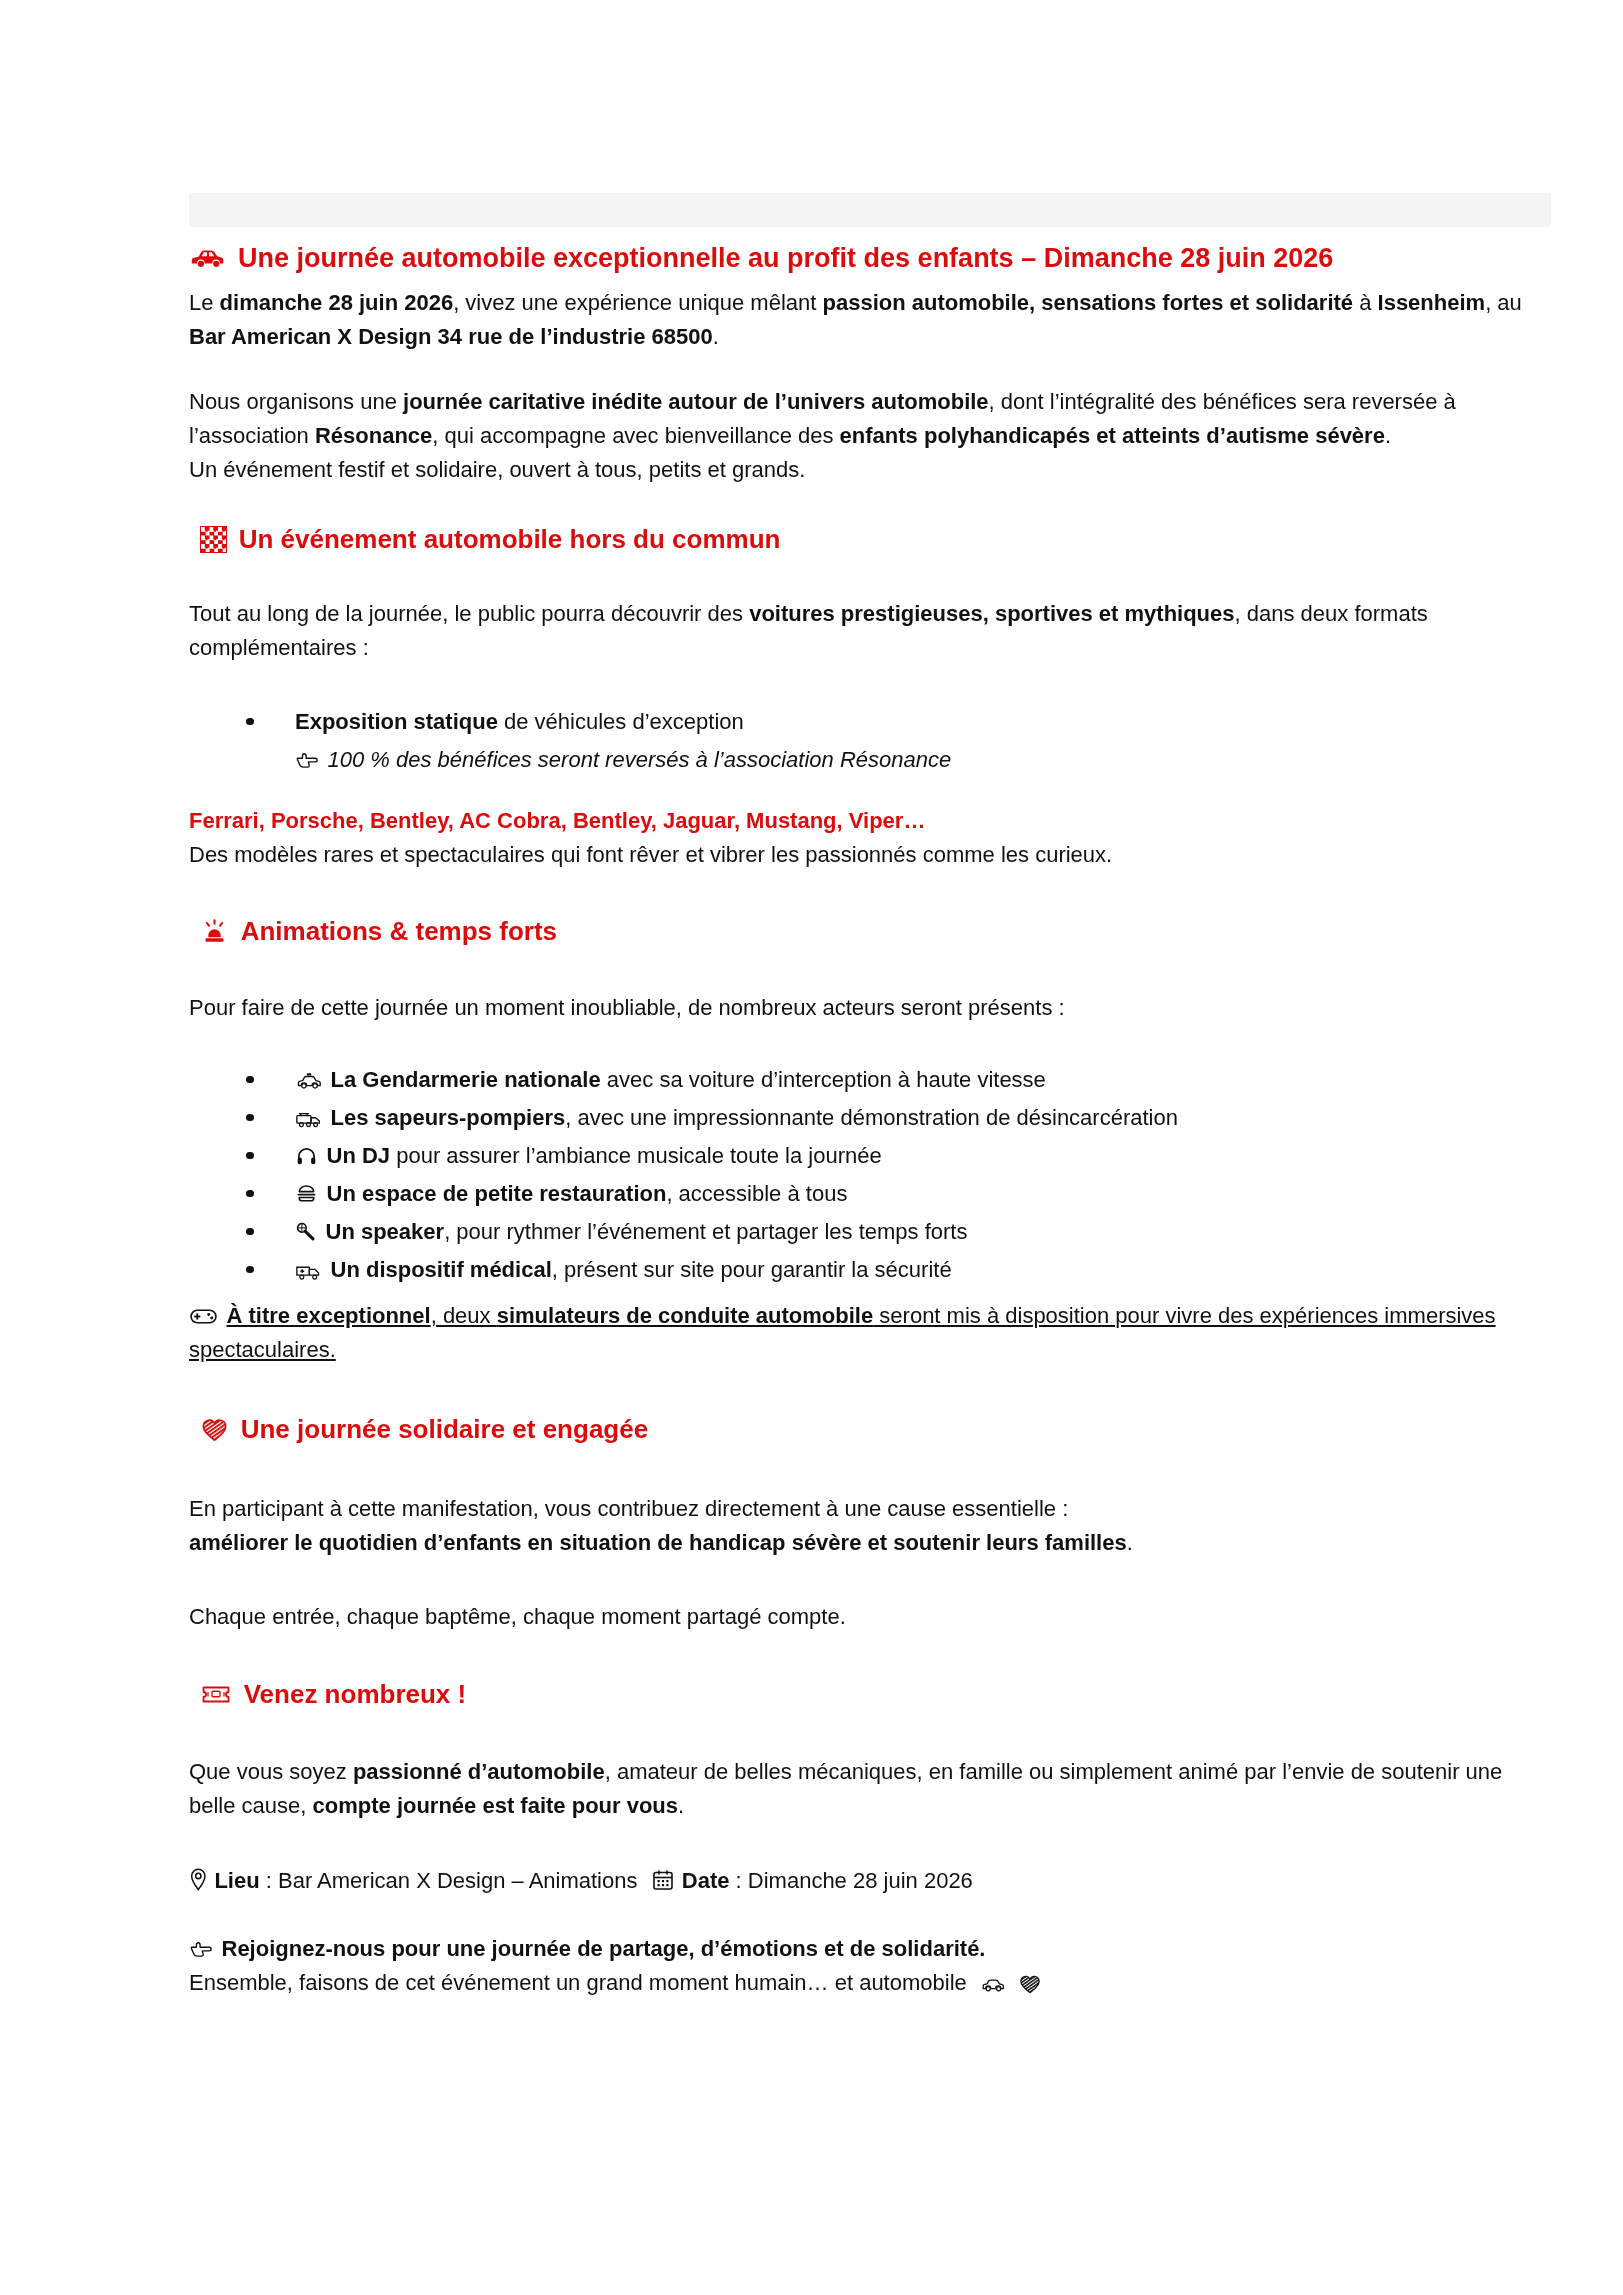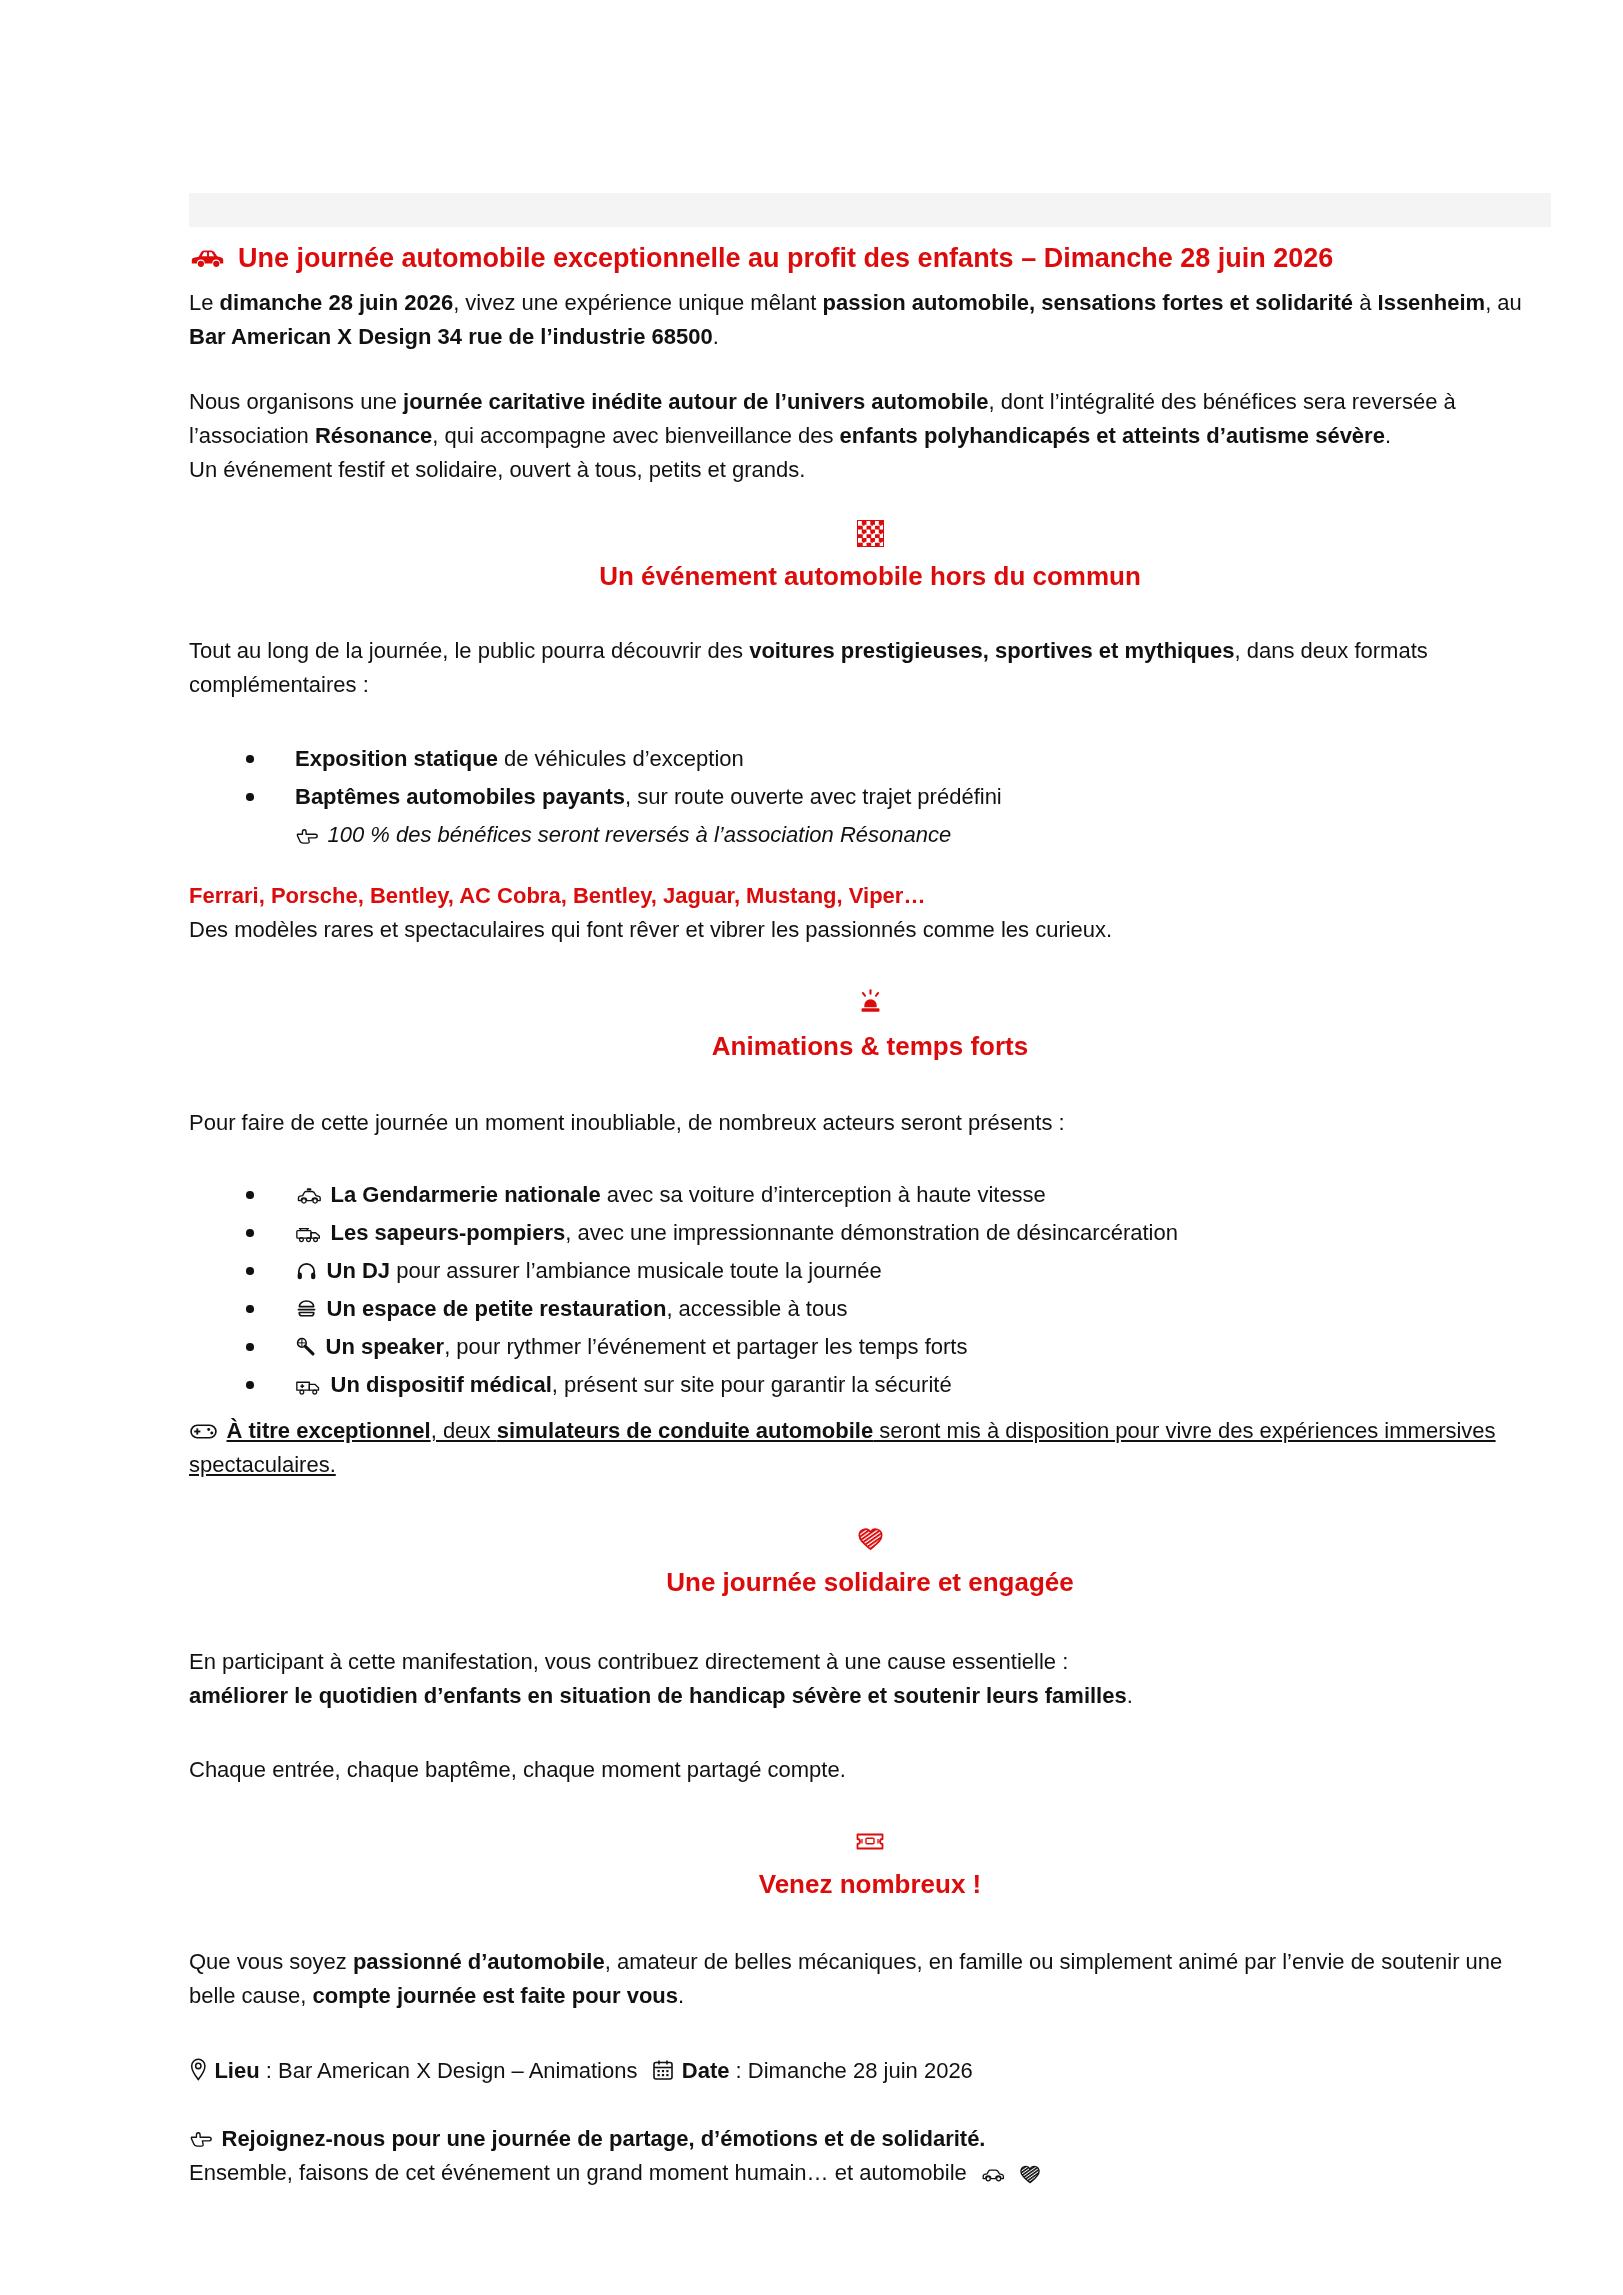--- a/index.html
+++ b/index.html
@@ -10,21 +10,21 @@
   }
   .content{padding:0 72px 0 189px;}
   .band{margin-top:193px;height:34px;background:#f4f4f4;}
   .title{
     color:#DC0C0C;font-size:27px;line-height:42px;font-weight:700;
     margin:10px 0 0 0;
   }
   .title .ic{vertical-align:-3.4px;margin-right:12px;}
   h2{
     color:#DC0C0C;font-size:26px;line-height:37px;font-weight:700;
-    margin:12px;display:flex;align-items:center;gap:12.7px;flex-direction:column;
+    margin:12px;display:flex;align-items:center;gap:12.7px;
   }
   .body{font-size:22px;line-height:34px;margin:0;}
   b{font-weight:700;}
   .red{color:#DC0C0C;}
   .block{display:block;}
   .mt8{margin-top:6.8px;}  .mt12{margin-top:10px;text-decoration:underline;} .mt30{margin-top:25px;}
   .mt37{margin-top:31px;} .mt40{margin-top:34px;} .mt43{margin-top:36px;}
   .mt45{margin-top:38px;} .mt46{margin-top:39px;} .mt47{margin-top:40px;}
   .mt48{margin-top:41px;} .mt49{margin-top:41px;} .mt50{margin-top:42px;}
   .mt52{margin-top:44px;}
@@ -66,21 +66,20 @@
 
   <h2 class="mt40">
       <span class="checker hic"></span>
       <span>Un événement automobile hors du commun</span>
     </h2>
 
   <p class="body mt46"><span>Tout au long de la journée, le public pourra découvrir des </span><b>voitures prestigieuses, sportives et mythiques</b><span>, dans deux formats complémentaires :</span></p>
 
   <div class="mt45">
     <div class="li"><b>Exposition statique</b><span> de véhicules d’exception</span></div>
-    <div class="li"><b>Baptêmes automobiles payants</b><span>, sur route ouverte avec trajet prédéfini</span></div>
     <div class="note"><svg class="ic mr10" width="24" height="20" viewBox="0 0 26 22" fill="none" stroke="#111" stroke-width="1.5" stroke-linejoin="round" stroke-linecap="round">
           <path d="M2.5 8 H8 V5.5 Q8 3 10 3 q2 0 2 2.5 V8 h10 q2.2 0 2.2 2 0 2 -2.2 2 H14.5 l.8 3.5 q.5 2.2 -1.8 2.2 H9 Q6 17.7 5 15.2 L2.5 9.5 Z"></path>
         </svg><i>100 % des bénéfices seront reversés à l’association Résonance</i></div>
   </div>
 
   <p class="body mt30"><b class="red">Ferrari, Porsche, Bentley, AC Cobra, Bentley, Jaguar, Mustang, Viper…</b><span class="block">Des modèles rares et spectaculaires qui font rêver et vibrer les passionnés comme les curieux.</span></p>
 
   <h2 class="mt48">
       <svg class="hic" width="27" height="27" viewBox="0 0 24 24" fill="none">
         <path d="M6.5 15.5 a5.5 5.5 0 0 1 11 0 v1.5 h-11 Z" fill="#DC0C0C"></path>

